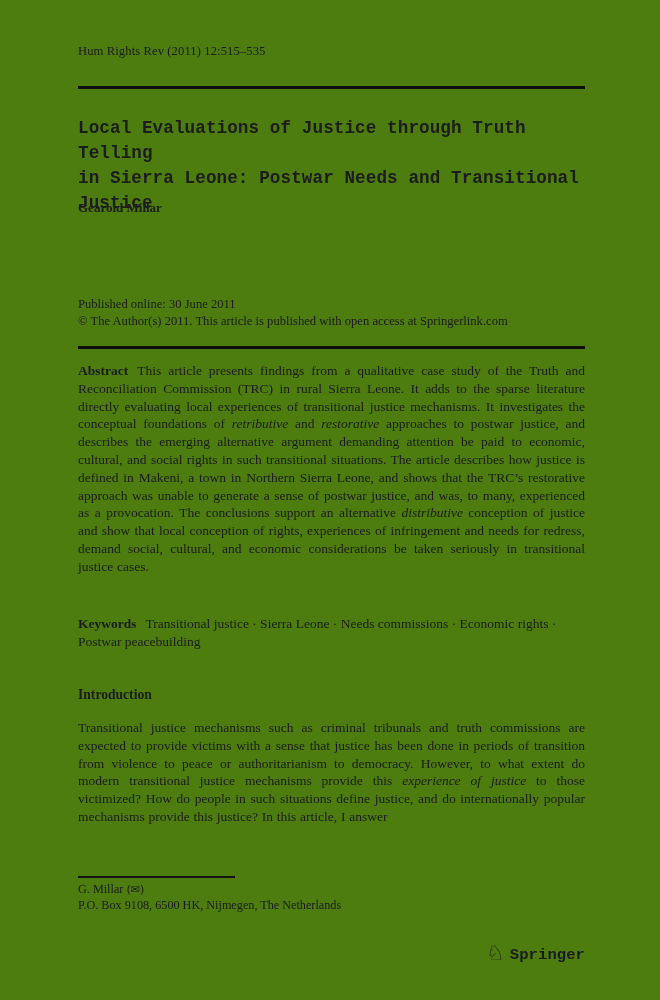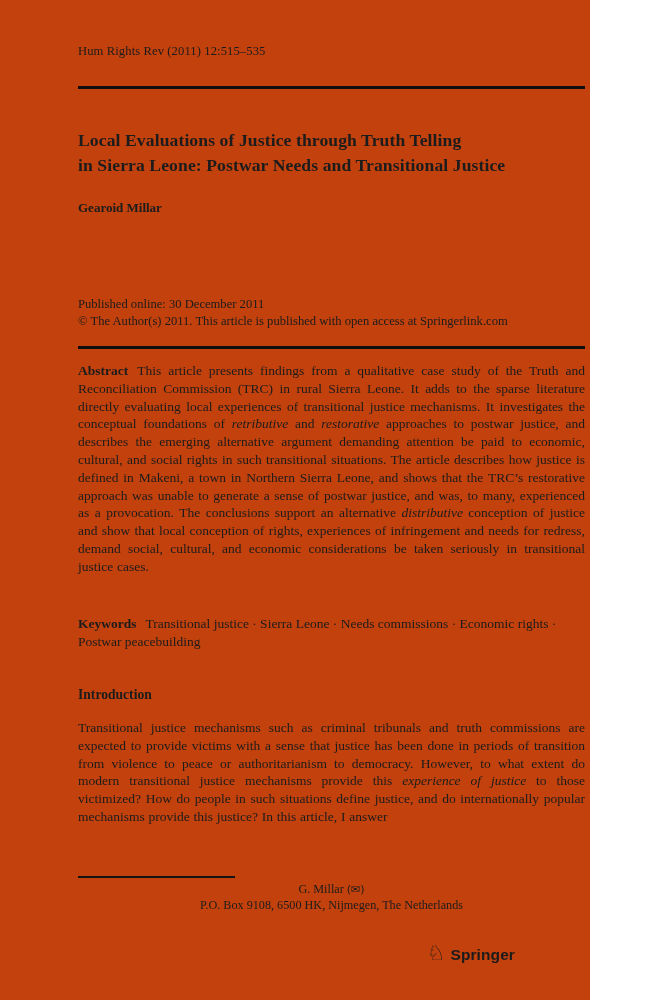--- a/index.html
+++ b/index.html
@@ -1,52 +1,52 @@
 <!DOCTYPE html>
 <html><head>
 <meta charset="utf-8">
 <style>
   html,body{margin:0;padding:0;background:#ffffff;}
   .page{
     position:relative;
-    width:590px;height:1000px;
-    background:#c2410c;
+    width:660px;height:1000px;
+    background:#4d7c0f;
     font-family:"Liberation Serif", serif;
     color:#1c1c1c;
     overflow:hidden;
   }
   .content{position:absolute;left:78px;width:507px;}
   .journal-head{top:43px;font-size:12.6px;line-height:17px;letter-spacing:0.1px;}
   .rule-full{position:absolute;left:78px;width:507px;height:2.5px;background:#0e0e0e;}
   .rule1{top:86px;}
   .rule2{top:346px;}
-  .title-block{top:128px;font-size:17.6px;font-weight:bold;line-height:25px;letter-spacing:0.1px;}
+  .title-block{top:116px;font-size:17.6px;font-weight:bold;line-height:25px;letter-spacing:0.1px;font-family:Liberation Mono, monospace;}
   .author-line{top:200px;font-size:13px;font-weight:bold;}
   .pub-block{top:296px;font-size:12.6px;line-height:17px;}
   .para{font-size:13.5px;line-height:17.8px;text-align:justify;word-spacing:0.4px;}
   .abstract-block{top:362px;}
   .keywords-block{top:615px;font-size:13.5px;line-height:17.8px;}
   .seg-label{font-weight:bold;margin-right:9px;}
   .intro-heading{top:687px;font-size:13.6px;font-weight:bold;}
   .intro-para{top:719px;}
   .italic{font-style:italic;margin-top:28px;}
   .footnote-rule{position:absolute;left:78px;top:876px;width:157px;height:1.6px;background:#141414;}
-  .footnote-block{top:882px;font-size:12.2px;line-height:15.6px;text-align:center;}
+  .footnote-block{top:882px;font-size:12.2px;line-height:15.6px;}
   .corr-marker{font-family:"DejaVu Sans", sans-serif;font-size:11px;}
   .springer{
     position:absolute;top:944px;right:75px;
     display:flex;align-items:center;gap:5px;
   }
   .knight{
     font-family:"DejaVu Sans", sans-serif;
     font-size:21px;line-height:21px;color:#1b1b1b;
     transform:translateY(-1px);
   }
   .wordmark{
-    font-family:Liberation Sans, sans-serif;
+    font-family:Liberation Mono, monospace;
     font-weight:600;font-size:15.5px;color:#1b1b1b;letter-spacing:0.1px;text-align:center;
   }
 </style>
 </head>
 <body>
 
 <div class="page">
 
   <div class="content journal-head">
     <div>Hum Rights Rev (2011) 12:515–535</div>
@@ -55,21 +55,21 @@
   <div class="rule-full rule1"></div>
 
   <div class="content title-block">
     <div>Local Evaluations of Justice through Truth Telling</div>
     <div>in Sierra Leone: Postwar Needs and Transitional Justice</div>
   </div>
 
   <div class="content author-line">Gearoid Millar</div>
 
   <div class="content pub-block">
-    <div>Published online: 30 December 2011</div>
+    <div>Published online: 30 June 2011</div>
     <div>© The Author(s) 2011. This article is published with open access at Springerlink.com</div>
   </div>
 
   <div class="rule-full rule2"></div>
 
   <div class="content para abstract-block">
     <span class="seg-label">Abstract</span><span><span>This article presents findings from a qualitative case study of the Truth and Reconciliation Commission (TRC) in rural Sierra Leone. It adds to the sparse literature directly evaluating local experiences of transitional justice mechanisms. It investigates the conceptual foundations of </span><span class="italic">retributive</span><span> and </span><span class="italic">restorative</span><span> approaches to postwar justice, and describes the emerging alternative argument demanding attention be paid to economic, cultural, and social rights in such transitional situations. The article describes how justice is defined in Makeni, a town in Northern Sierra Leone, and shows that the TRC’s restorative approach was unable to generate a sense of postwar justice, and was, to many, experienced as a provocation. The conclusions support an alternative </span><span class="italic">distributive</span><span> conception of justice and show that local conception of rights, experiences of infringement and needs for redress, demand social, cultural, and economic considerations be taken seriously in transitional justice cases.</span></span>
   </div>
 
   <div class="content keywords-block">

